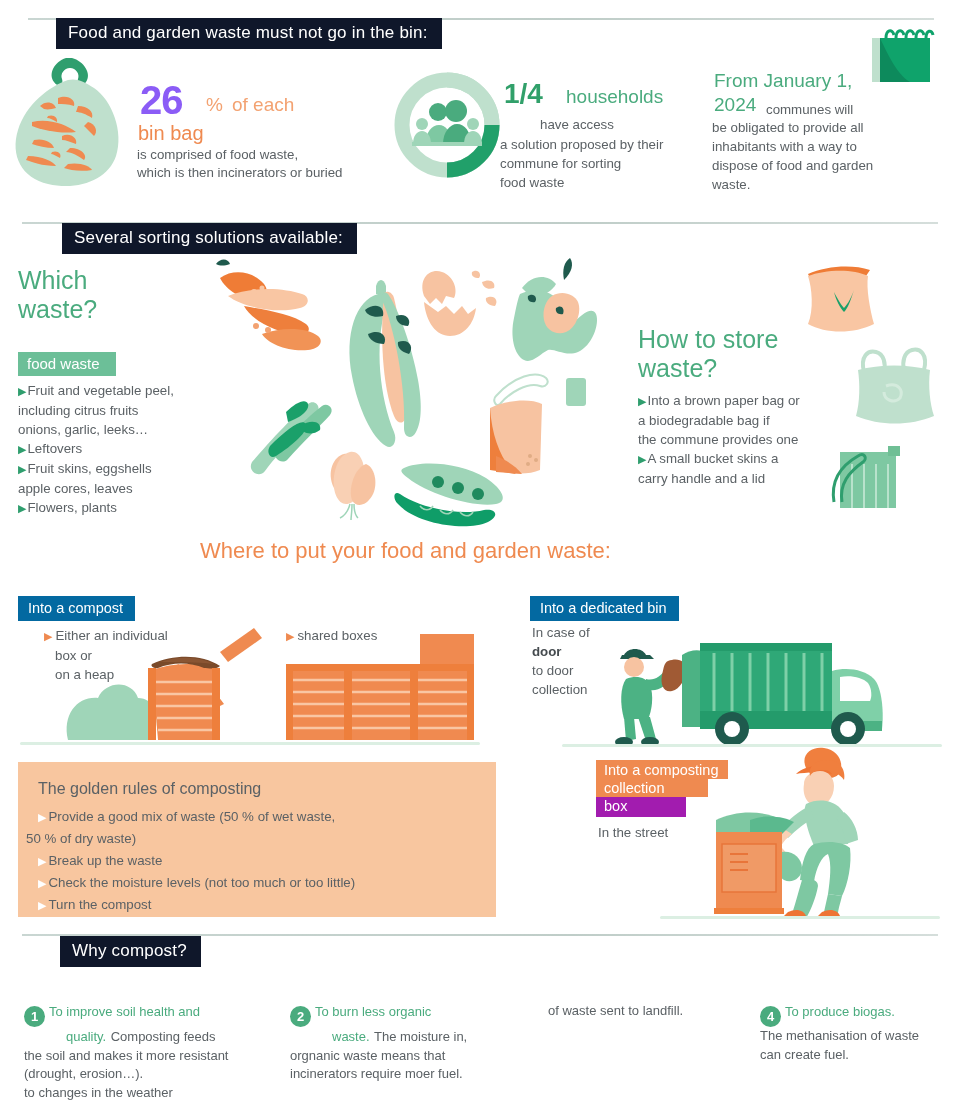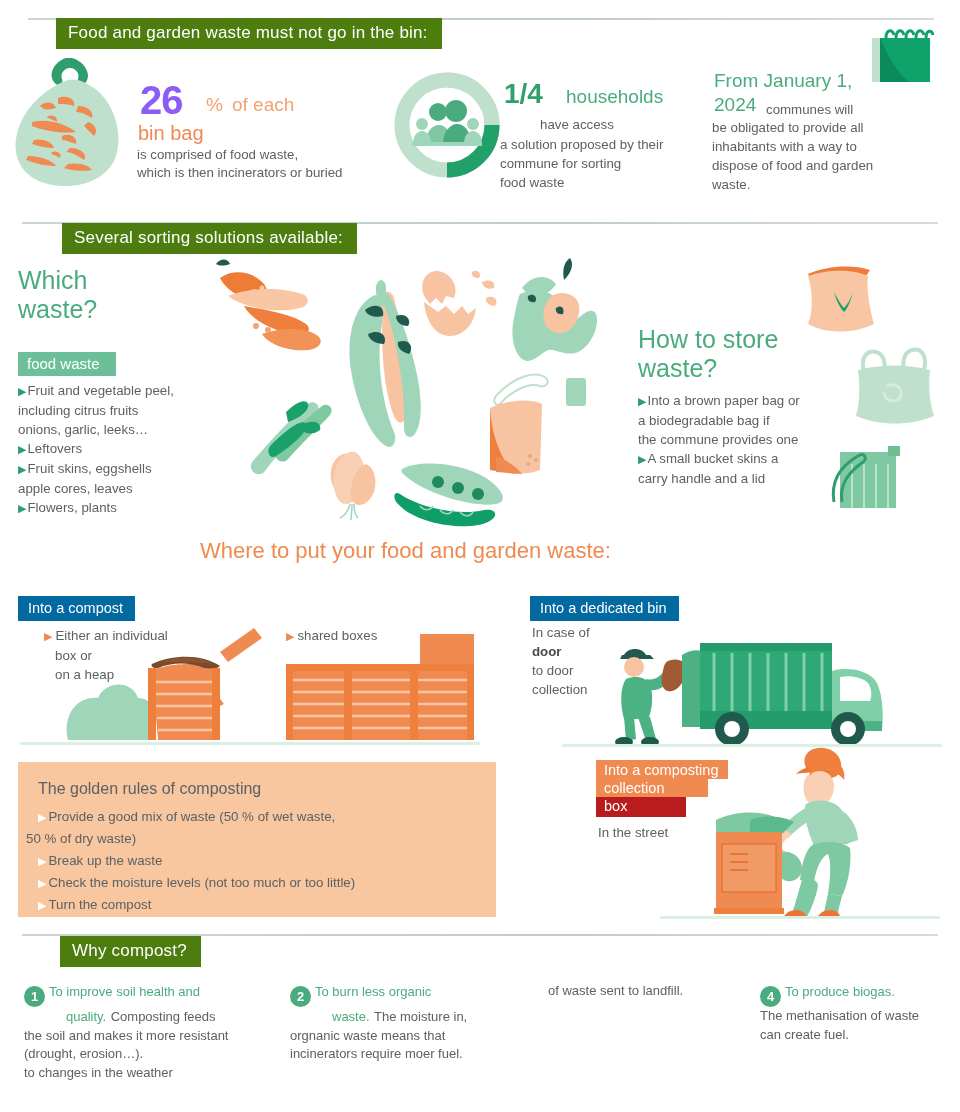--- a/index.html
+++ b/index.html
@@ -12,21 +12,21 @@
   }
   .page { position: relative; width: 960px; height: 1112px; }
 
   
   .divider {
     position: absolute; height: 2px;
     background: linear-gradient(to right, #c9d6d2, #bfcdc8 60%, #d5dedb);
   }
   .sec-header {
     position: absolute;
-    background: #4d7c0f;
+    background: #0f172a;
     color: #ffffff;
     font-size: 17px;
     letter-spacing: .2px;
     padding: 5px 14px 6px 12px;
     white-space: nowrap;
   }
   .orange-tag {
     position: absolute;
     background: #0369a1;
     color: #ffffff;
@@ -68,21 +68,21 @@
     letter-spacing: -1px;
   }
   #pct-sub { position: absolute; color: #f3a271; font-size: 19px; }
   #binbag  { position: absolute; color: #ef8a50; font-size: 20px; }
   #quarter { position: absolute; color: #31a06a; font-size: 28px; font-weight: 600; }
   #households { position: absolute; color: #4aab7e; font-size: 19px; }
   #fromjan { position: absolute; color: #4aab7e; font-size: 19px; line-height: 23px; }
   #communes-will { position: absolute; color: #5b6165; font-size: 13.3px; }
 
   
-  .wc-item { position: absolute; width: 230px; }
+  .wc-item { position: absolute; width: 230px; margin-top: 20px; }
   .wc-num {
     display: inline-block; width: 21px; height: 21px; border-radius: 50%;
     background: #4aab7e; color: #fff; font-size: 13px; font-weight: 700;
     text-align: center; line-height: 21px; vertical-align: -5px; margin-right: 4px;
   }
   .wc-lead { color: #4aab7e; font-size: 13px; line-height: 18.5px; }
   .wc-rest { color: #5b6165; font-size: 13px; line-height: 18.5px; }
 
   
   .ground { position: absolute; height: 3px; background: #dcefe3; border-radius: 2px; }
@@ -436,21 +436,21 @@
       <circle cx="120" cy="104" r="8" fill="#ffffff"></circle>
       <circle cx="236" cy="104" r="17" fill="#1f5a4d"></circle>
       <circle cx="236" cy="104" r="8" fill="#ffffff"></circle>
     </svg>
   </div>
   <div class="ground" style="left:562px; top:744px; width:380px;"></div>
 
   <div class="orange-tag" style="left:596px; top:760px; padding:0; background:none;">
     <div style="background:#ef8a50; padding:2px 10px 1px 8px;">Into a composting</div>
     <div style="background:#ef8a50; padding:1px 10px 1px 8px; width:112px;">collection</div>
-    <div style="background:#b91c1c; padding:1px 10px 3px 8px; width:90px;">box</div>
+    <div style="background:#a21caf; padding:1px 10px 3px 8px; width:90px;">box</div>
   </div>
   <div class="body-txt" style="left:598px; top:824px;">In the street</div>
 
   <div class="abs" style="left:710px; top:748px;">
     <svg width="180" height="172" viewBox="0 0 180 172">
 
       <g>
         <path d="M96 20 c-6-14 6-22 18-20 c14 2 20 14 16 24 c-4 10 -28 8 -34 -4 z" fill="#f07f3e"></path>
         <path d="M86 26 c10-10 28-10 36 0 c-10-2 -26 -2 -36 0 z" fill="#ee7434"></path>
         <path d="M104 24 c12-4 20 4 20 14 c0 12 -8 20 -16 20 c-10 0 -16 -10 -14 -22 c0-6 4-10 10-12 z" fill="#f9d0b4"></path>

